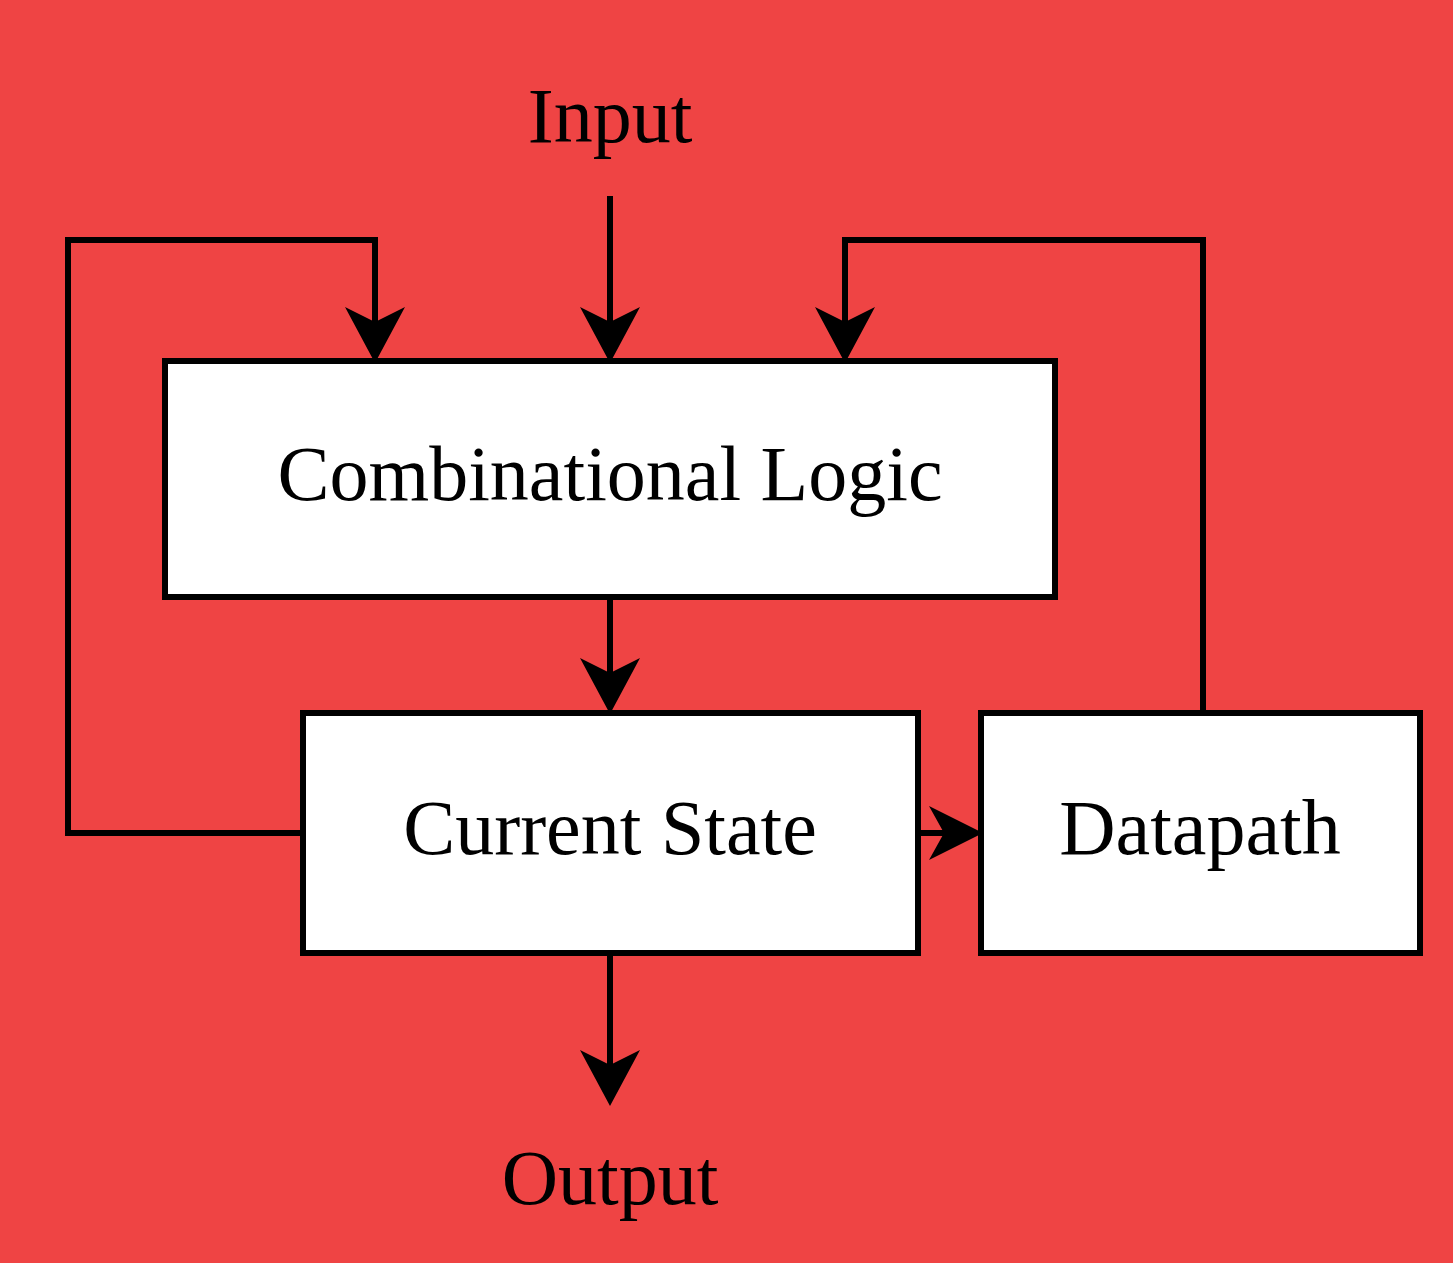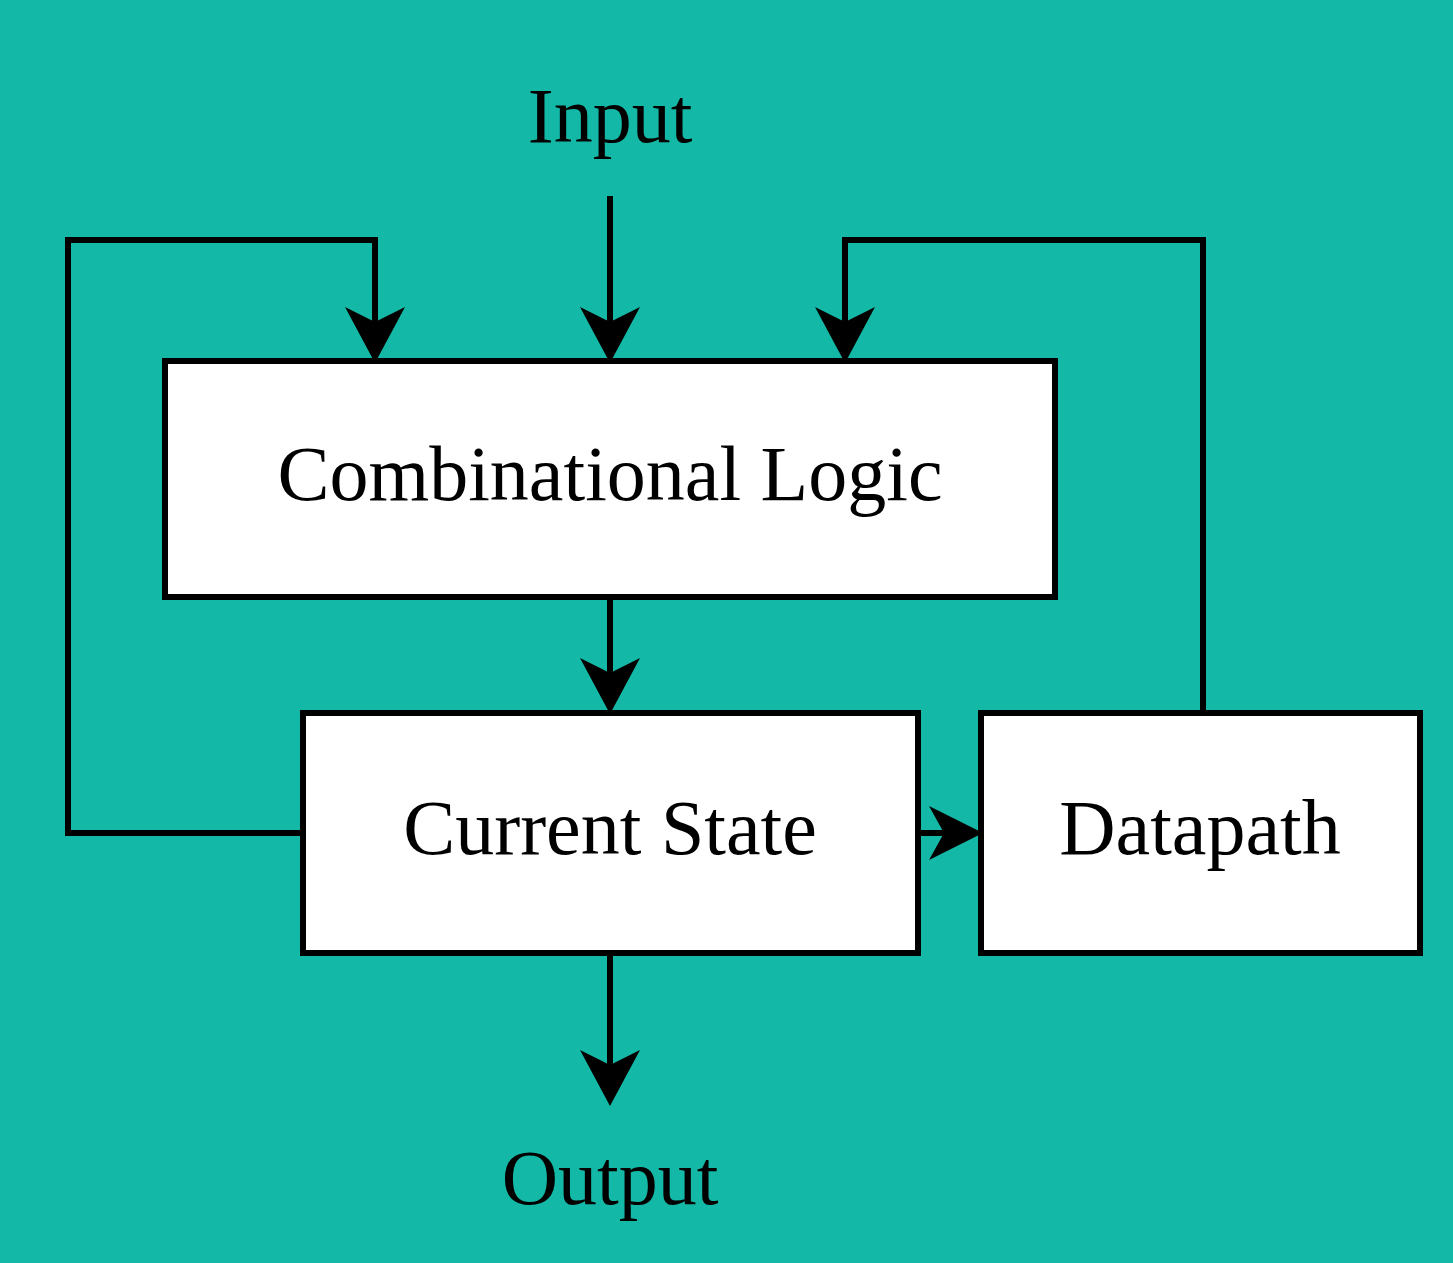--- a/index.html
+++ b/index.html
@@ -11,21 +11,21 @@
   body {
     width: 1453px;
     height: 1263px;
     overflow: hidden;
     font-family: "Liberation Serif", "DejaVu Serif", serif;
   }
   #diagram-root {
     position: relative;
     width: 1453px;
     height: 1263px;
-    background: #14b8a6;
+    background: #ef4444;
   }
   svg#fsm-diagram {
     display: block;
     width: 1453px;
     height: 1263px;
   }
   .box-rect {
     fill: #ffffff;
     stroke: #000000;
     stroke-width: 6;

